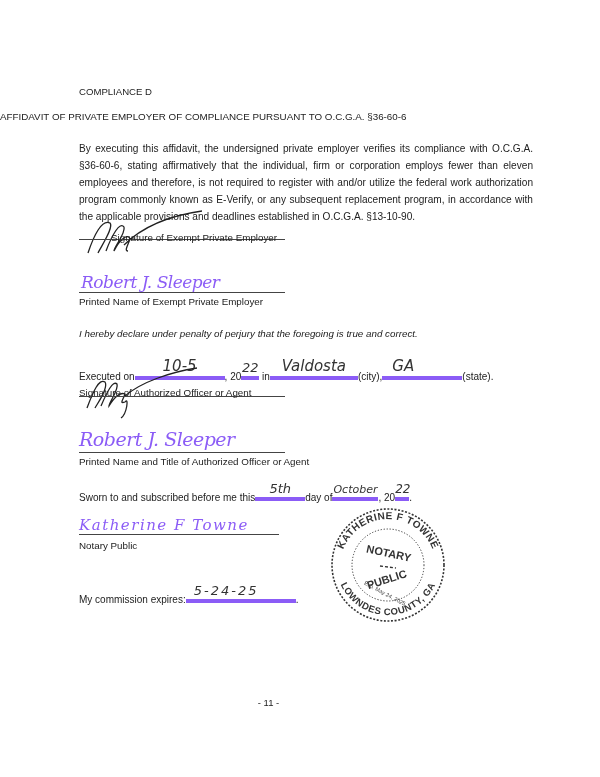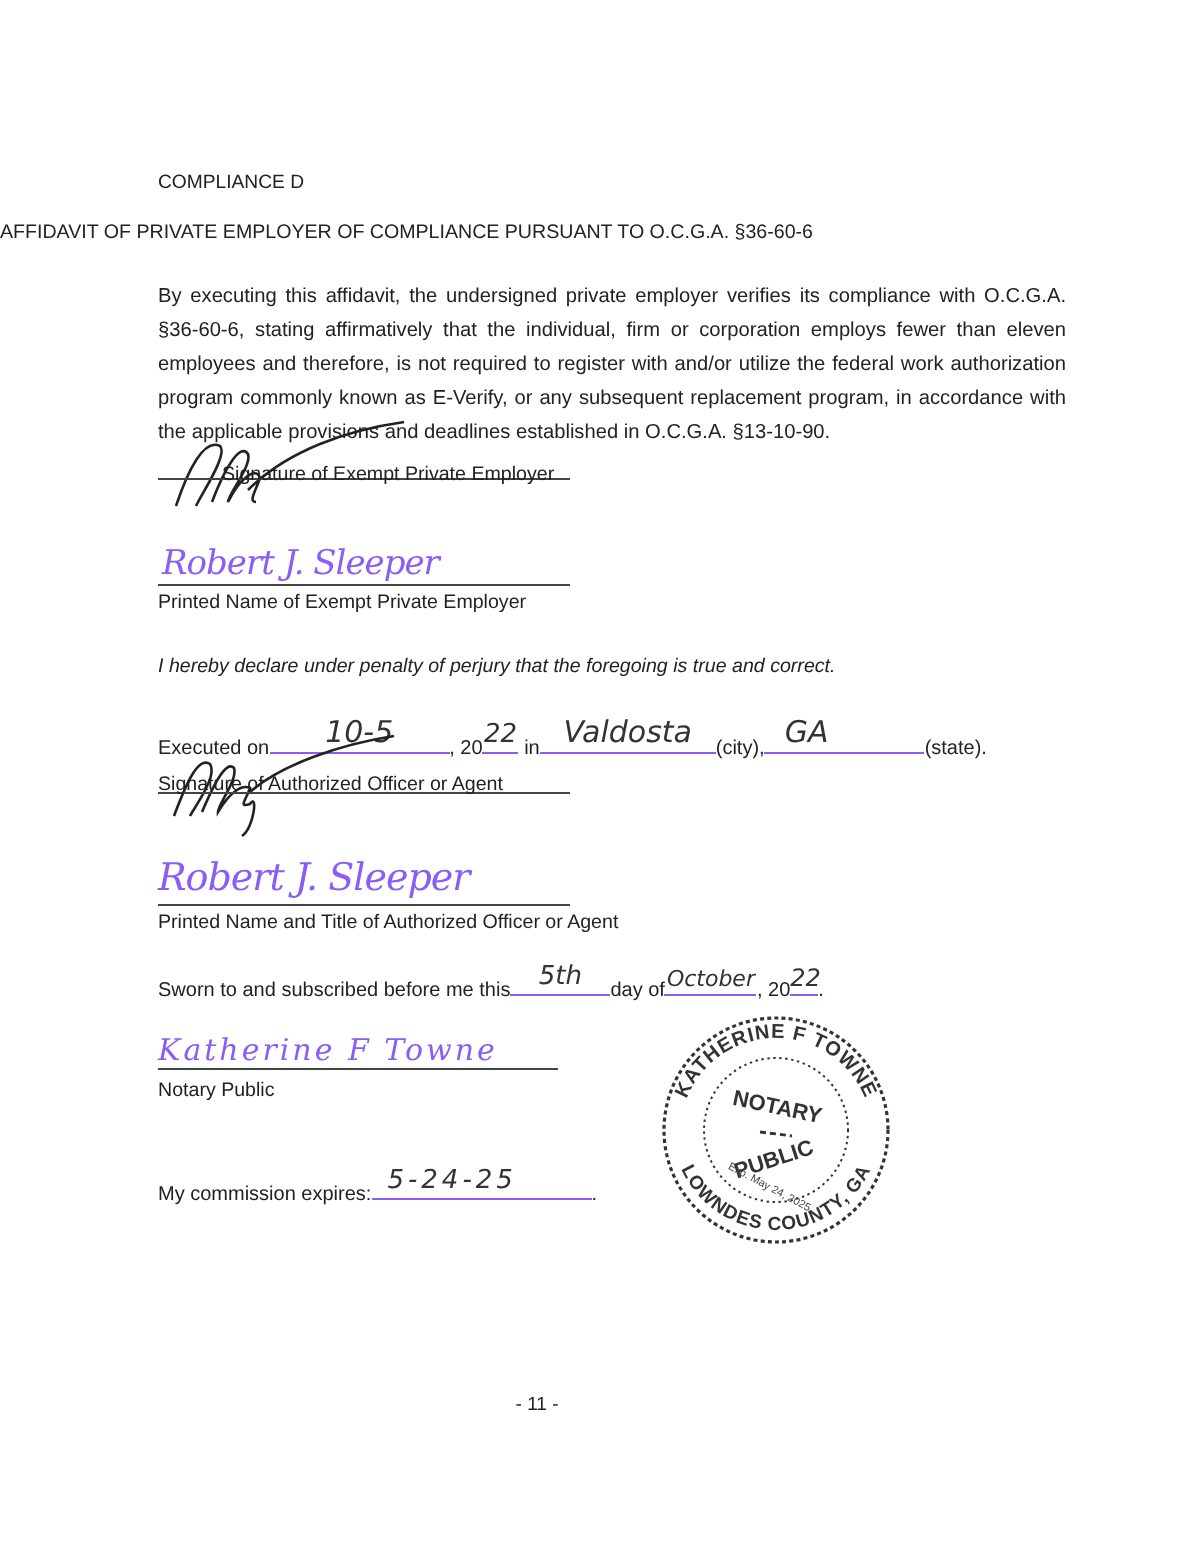--- a/index.html
+++ b/index.html
@@ -13,21 +13,21 @@
     .title { left: 0; width: 588px; top: 111px; text-align: left; font-size: 9.8px; }
     .para {
       left: 79px; top: 140px; width: 454px; line-height: 17px;
       text-align: justify; font-size: 10.1px;
     }
     .sigline { border-bottom: 1px solid #444; height: 0; }
     .label { font-size: 9.8px; }
     .hand {
       font-family: "DejaVu Serif", serif; font-style: italic; color: #8b5cf6;
     }
-    .blank { display: inline-block; border-bottom: 1px solid #8b5cf6; text-align: center; position: relative; }
+    .blank { display: inline-block; border-bottom: 4px solid #8b5cf6; text-align: center; position: relative; }
     .blank .fill { position: absolute; left: 0; right: 0; bottom: 1px; font-family: "DejaVu Sans", sans-serif; font-style: italic; color:#333; }
     .line-text { font-size: 10px; white-space: nowrap; }
     .page-num { left: 0; width: 537px; top: 697px; text-align: center; font-size: 9.5px; }
     svg { overflow: visible; }
   </style>
 </head>
 <body>
 
 <div>
 

